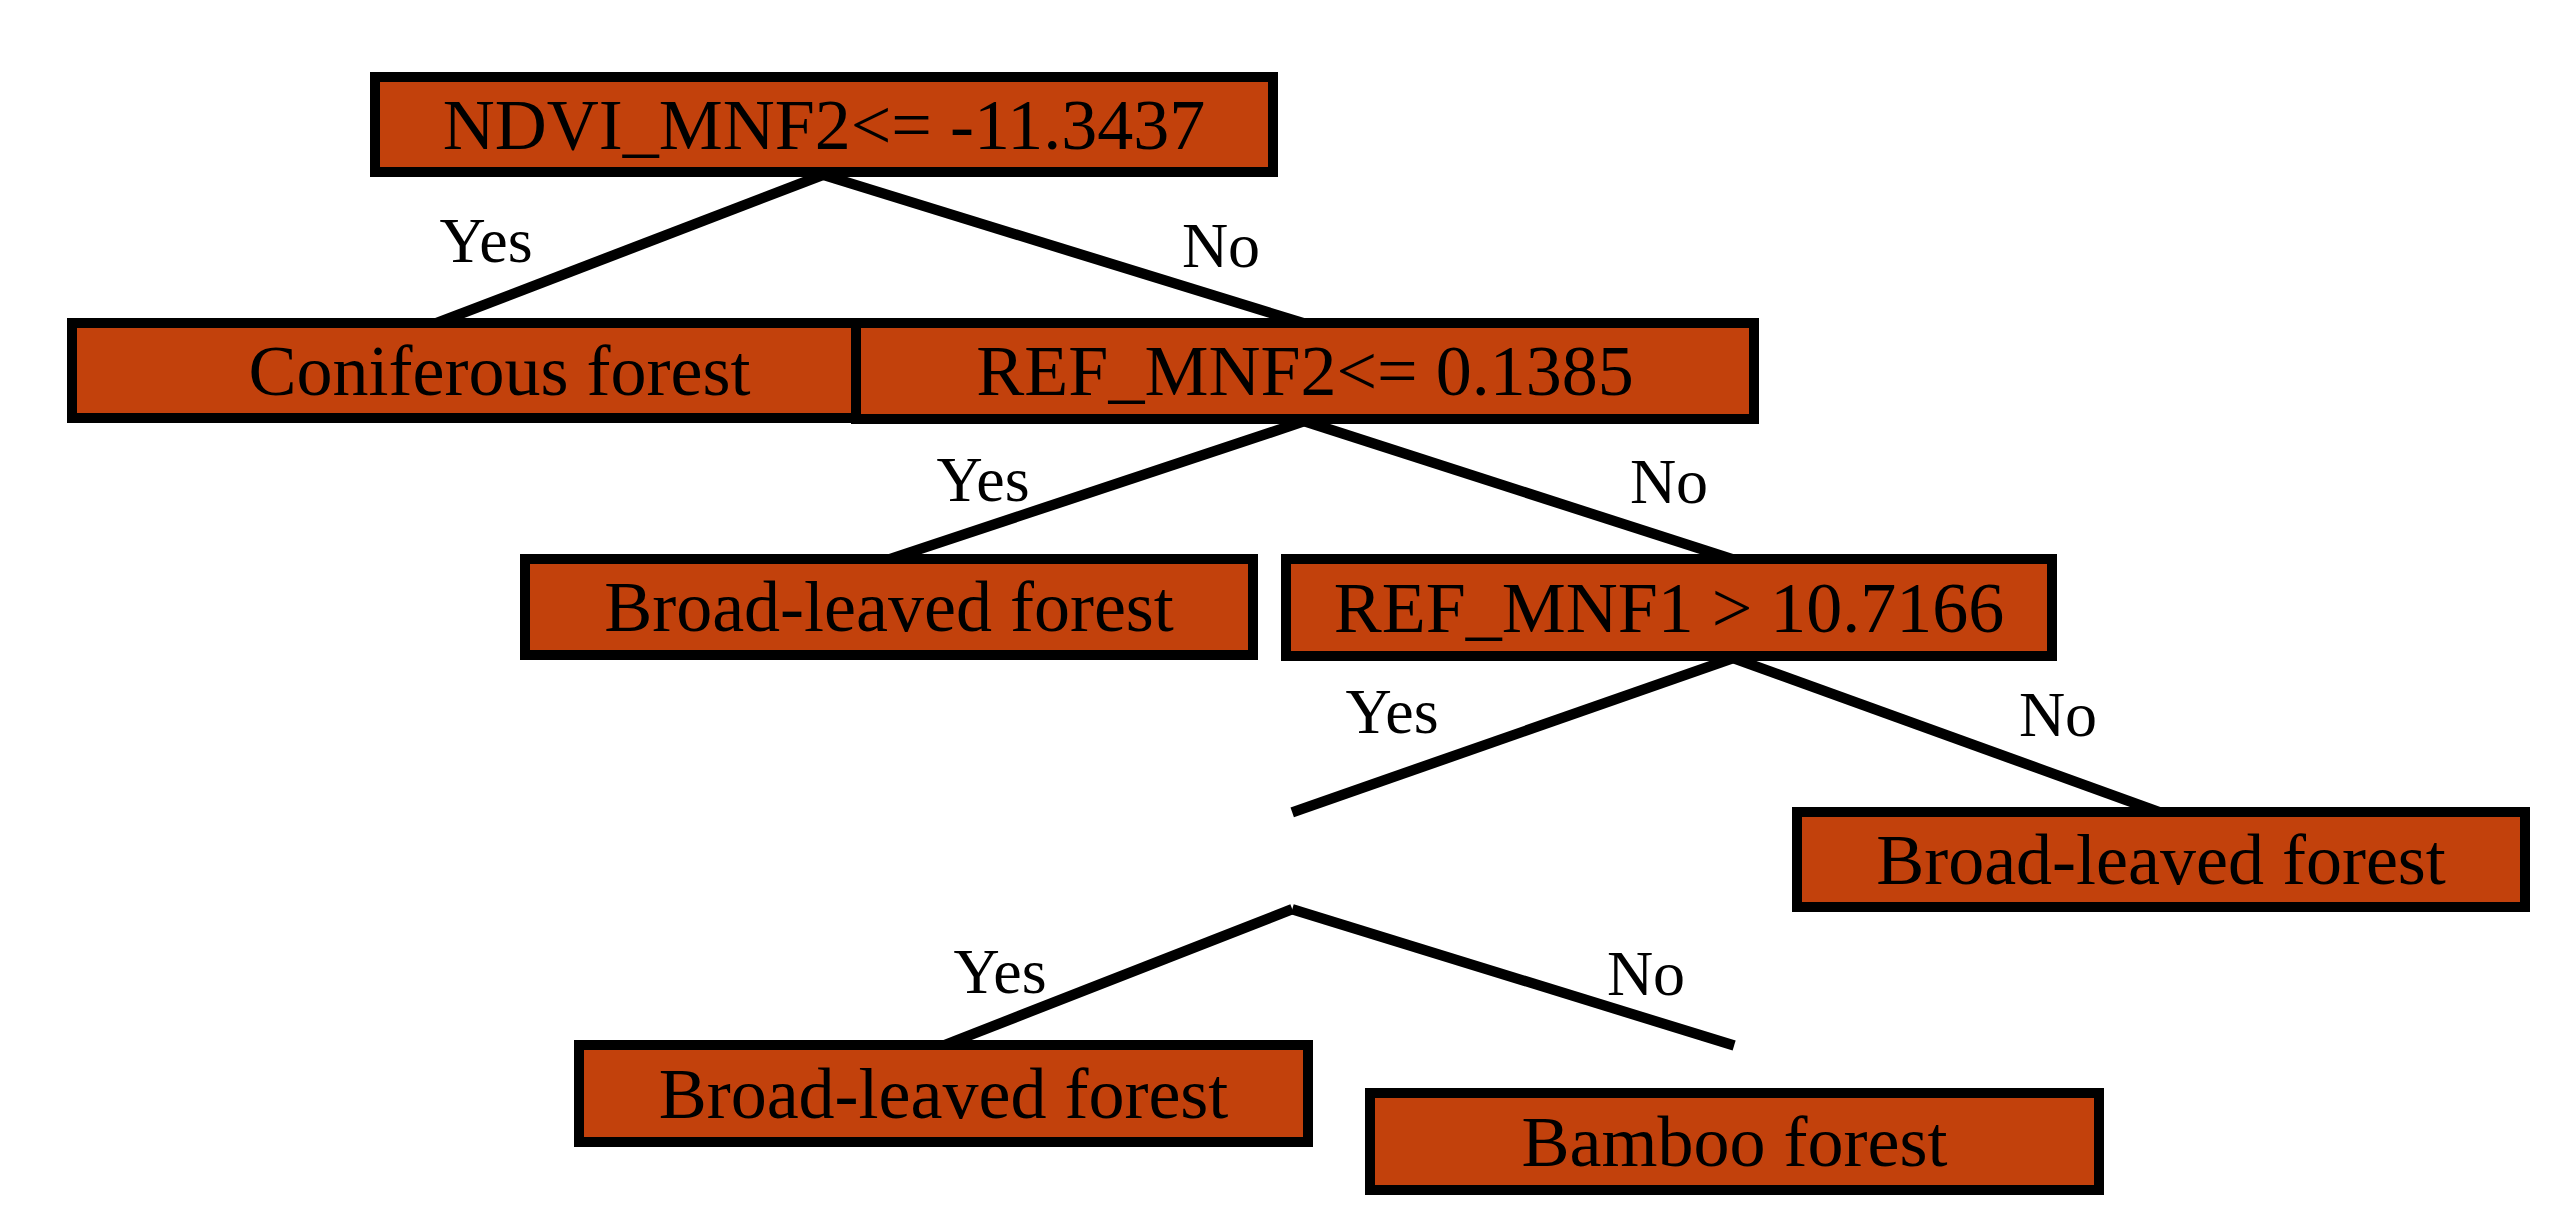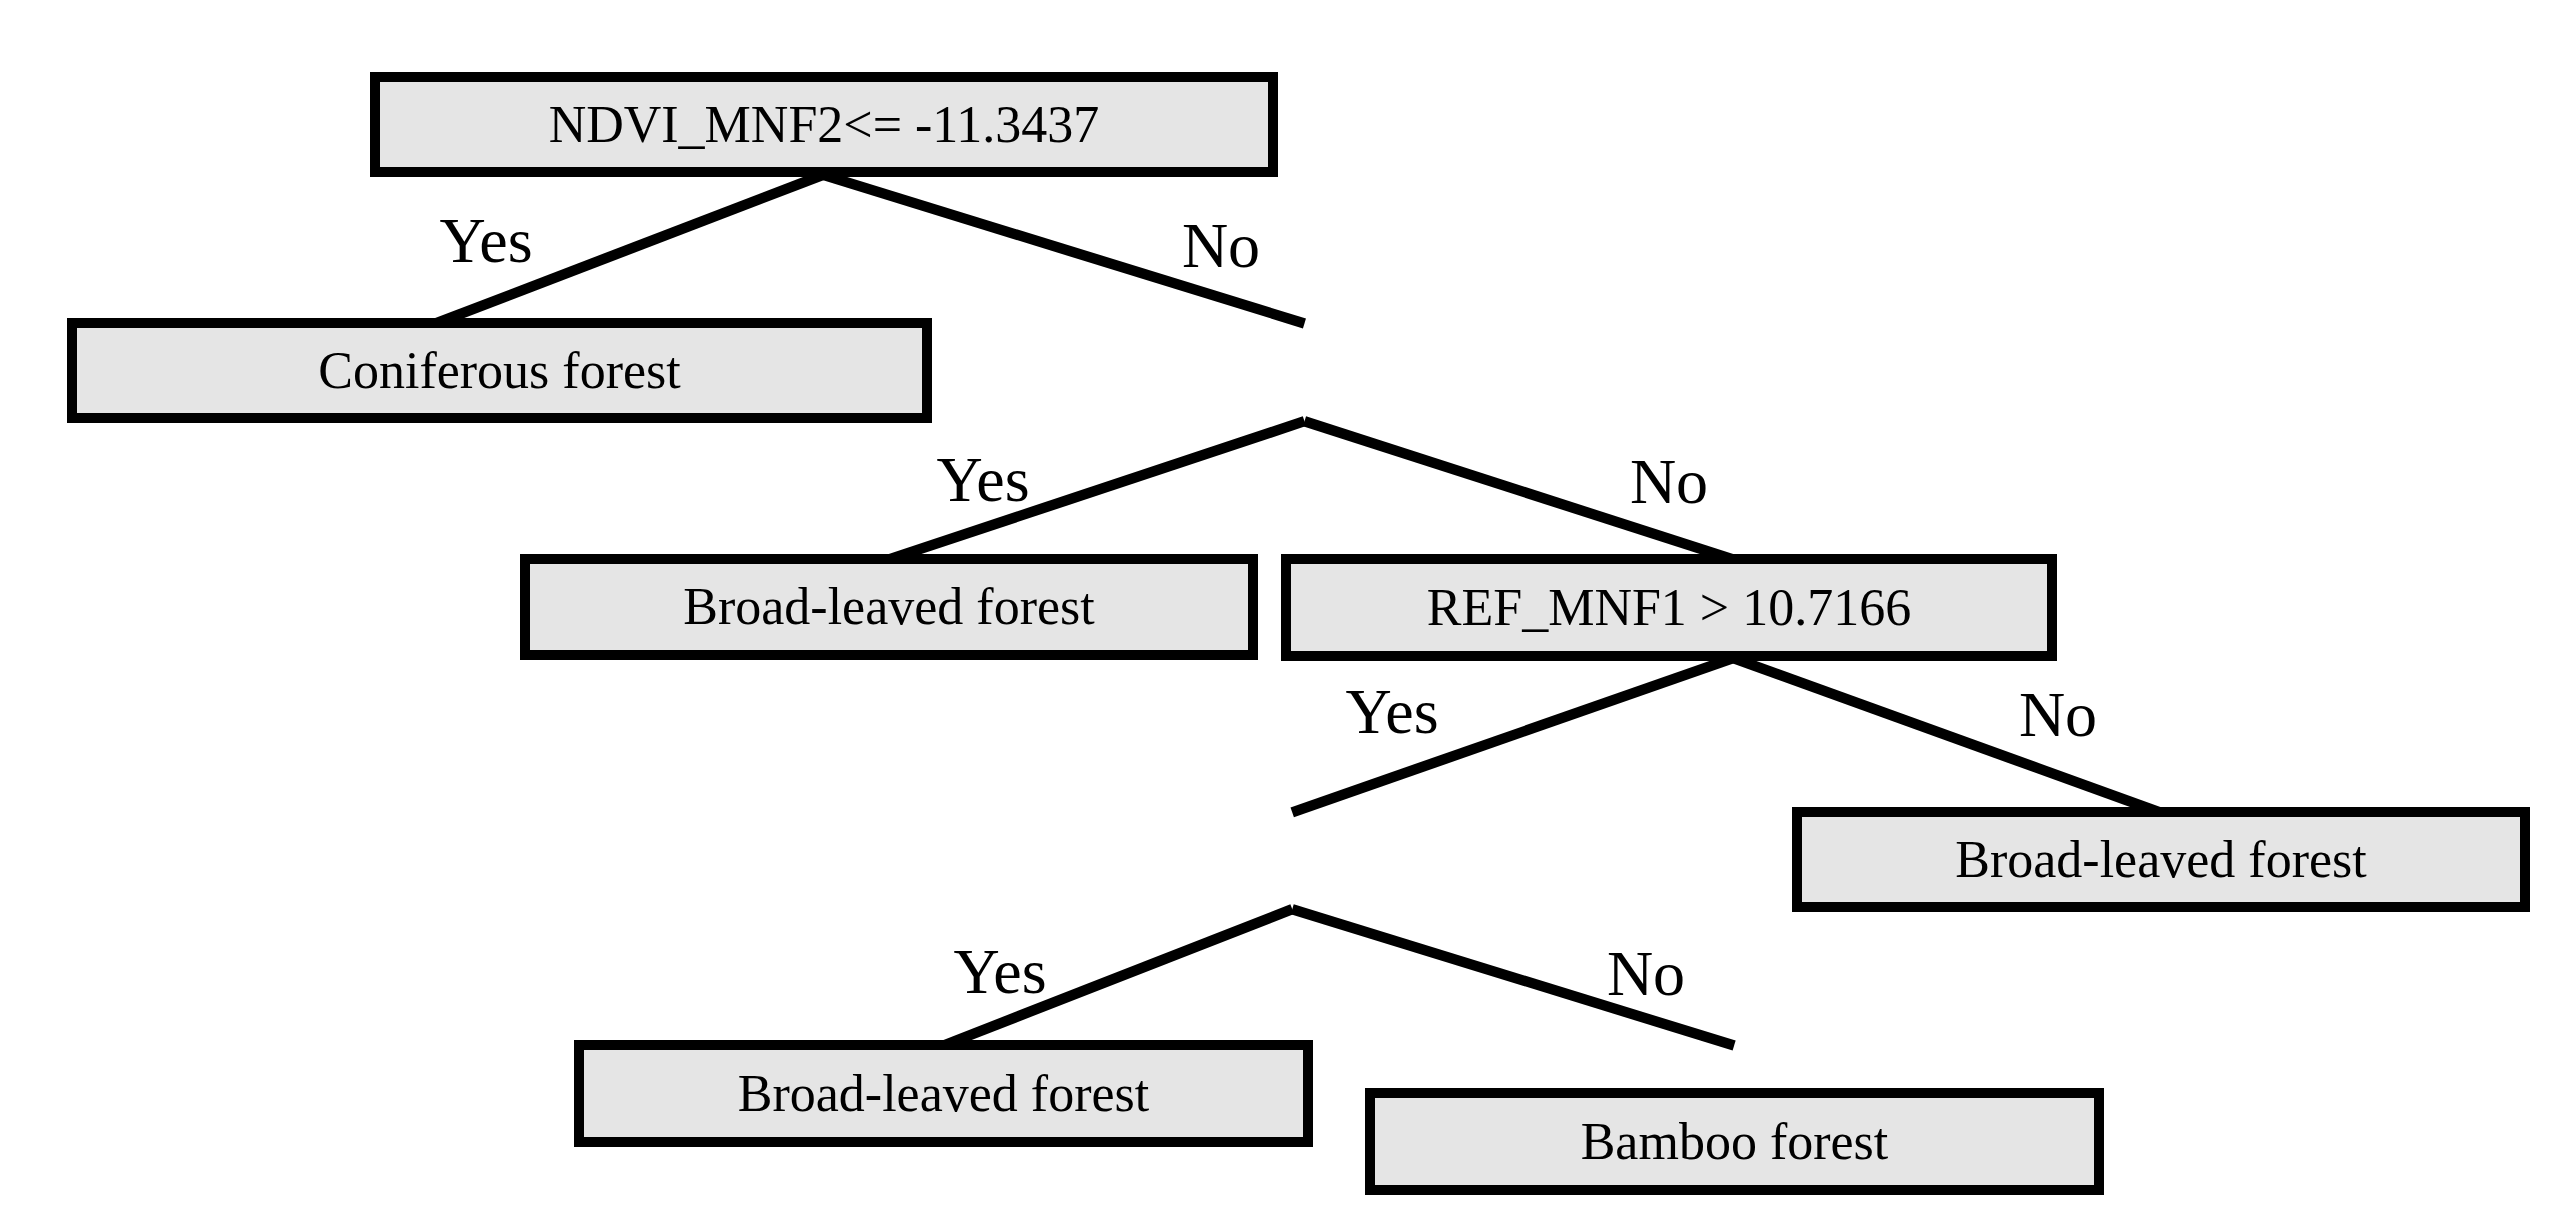--- a/index.html
+++ b/index.html
@@ -24,25 +24,25 @@
     height: 1211px;
   }
   #edges line {
     stroke: #000000;
     stroke-width: 11;
   }
   .node {
     position: absolute;
     box-sizing: border-box;
     border: 10.3px solid #000000;
-    background: #e5e5e5;
+    background: #c2410c;
     display: flex;
     align-items: center;
     justify-content: center;
-    font-size: 52px;
+    font-size: 72px;
     line-height: 1;
     white-space: nowrap;
   }
   .elabel {
     position: absolute;
     transform: translate(-50%, -50%);
     font-size: 64px;
     line-height: 1;
     white-space: nowrap;
   }
@@ -77,20 +77,21 @@
     <line x1="1387" y1="448" x2="945" y2="595"></line>
     <line x1="1387" y1="448" x2="1843" y2="595"></line>
     <line x1="1843" y1="700" x2="1374" y2="864"></line>
     <line x1="1843" y1="700" x2="2297" y2="864"></line>
     <line x1="1374" y1="967" x2="1003" y2="1112"></line>
     <line x1="1374" y1="967" x2="1844" y2="1112"></line>
   </svg>
 
   <div class="node n0">NDVI_MNF2&lt;= -11.3437</div>
   <div class="node n1">Coniferous forest</div>
+  <div class="node n2">REF_MNF2&lt;= 0.1385</div>
   <div class="node n3">Broad-leaved forest</div>
   <div class="node n4">REF_MNF1 &gt; 10.7166</div>
   <div class="node n6">Broad-leaved forest</div>
   <div class="node n7">Broad-leaved forest</div>
   <div class="node n8">Bamboo forest</div>
 
   <span class="elabel l0">Yes</span>
   <span class="elabel l1">No</span>
   <span class="elabel l2">Yes</span>
   <span class="elabel l3">No</span>

